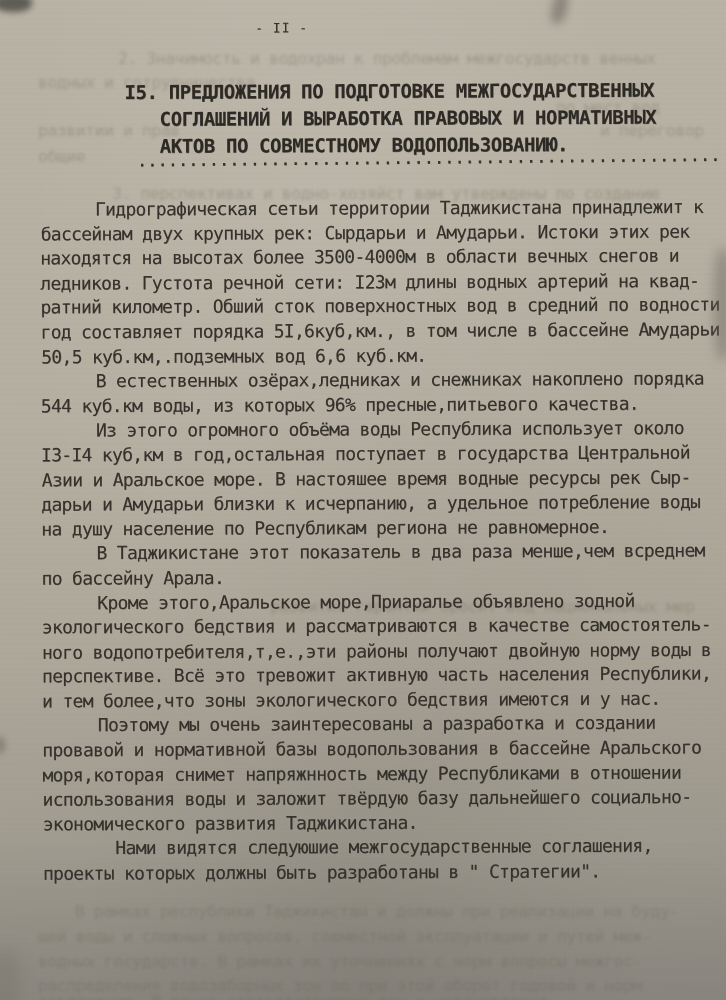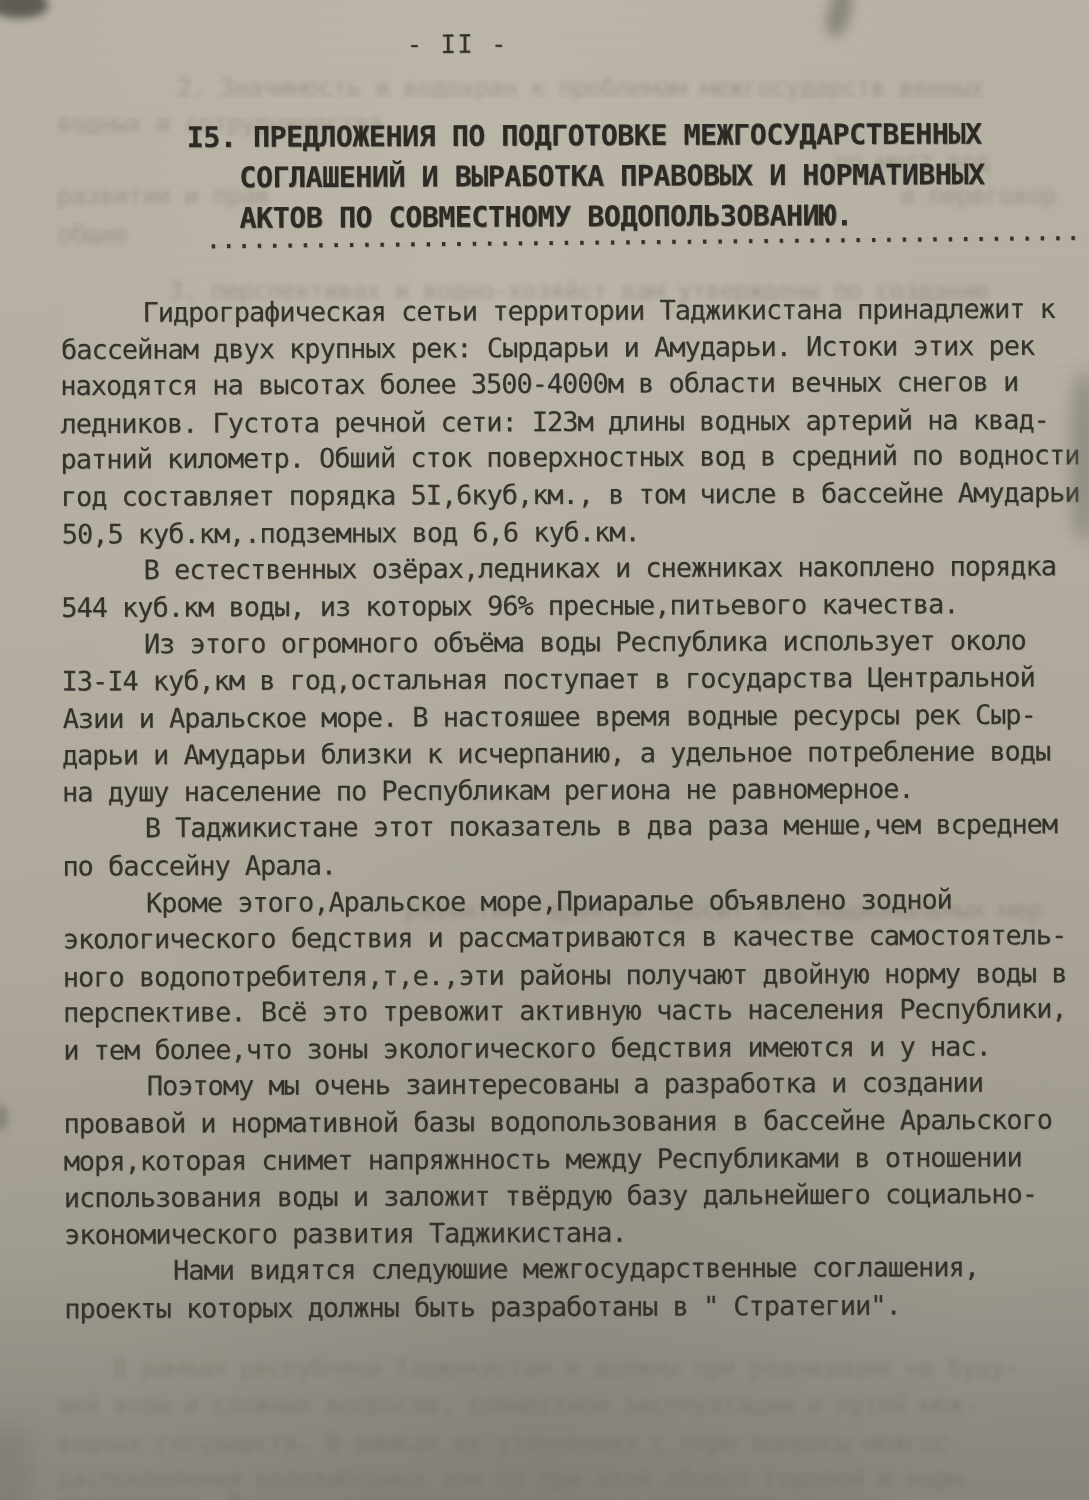--- a/index.html
+++ b/index.html
@@ -34,21 +34,21 @@
   
   .bleed-line{
     position:absolute;white-space:nowrap;
     color:#6c6557;font-size:16.5px;letter-spacing:-0.5px;
     filter:blur(1.7px);opacity:.34;pointer-events:none;
   }
 
   
   #content{position:absolute;inset:0;transform:rotate(-0.25deg);transform-origin:360px 220px;}
   .ink{color:rgba(47,44,39,0.93);text-shadow:0.3px 0.3px 0.5px rgba(47,44,39,0.45);}
-  #page-number{position:absolute;left:272px;top:20px;font-size:17px;letter-spacing:1px;}
+  #page-number{position:absolute;left:256px;top:20px;font-size:13px;letter-spacing:1px;}
   #section-heading{position:absolute;left:125px;top:78px;font-size:19px;font-weight:700;line-height:27px;letter-spacing:-0.4px;color:rgba(41,38,34,0.95);text-shadow:0.4px 0.4px 0.5px rgba(41,38,34,0.5);}
   .heading-line{white-space:nowrap;}
   .heading-line.cont{padding-left:35px;}
   #dotted-divider{position:absolute;left:137px;top:147px;font-size:18px;letter-spacing:-0.6px;transform:rotate(-0.3deg);white-space:nowrap;}
   #body-text{position:absolute;left:40px;top:196px;width:682px;font-size:18px;line-height:24.6px;letter-spacing:-0.7px;}
   .text-line{white-space:nowrap;}
   .text-line:nth-child(3n+1){transform:translateY(0.4px);}
   .text-line:nth-child(5n+2){transform:translateX(0.6px);}
 </style>
 </head>

